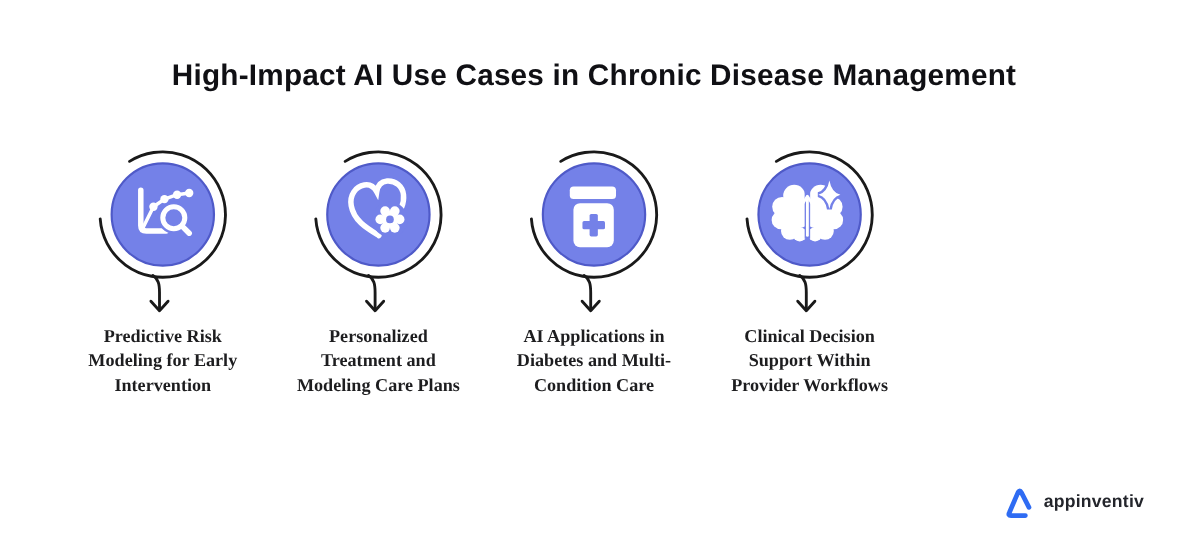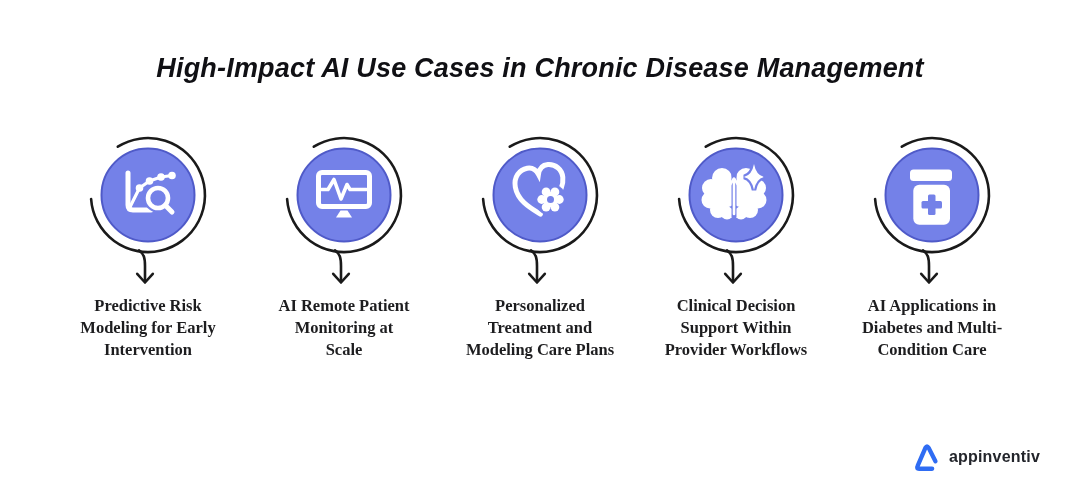--- a/index.html
+++ b/index.html
@@ -14,21 +14,20 @@
   .title {
     position: absolute;
     top: 53px;
     left: 0;
     width: 100%;
     text-align: center;
     font-size: 27px;
     font-weight: 700;
     letter-spacing: 0.2px;
     color: #101014;
-    font-style: italic;
   }
   .row {
     position: absolute;
     top: 127px;
     left: 50px;
     width: 980px;
     display: flex;
   }
   .item {
     width: 196px;
@@ -88,35 +87,20 @@
         <circle cx="99" cy="48.5" r="3.8" fill="#ffffff"></circle>
         <circle cx="85" cy="71" r="10" fill="none" stroke="#7481E8" stroke-width="9"></circle>
         <circle cx="85" cy="71" r="10" fill="none" stroke="#ffffff" stroke-width="4.6"></circle>
         <path d="M 92.3 78.3 L 99 85" fill="none" stroke="#ffffff" stroke-width="5" stroke-linecap="round"></path>
       </svg>
       <div class="label">Predictive Risk
 Modeling for Early
 Intervention</div>
     </div>
 
-    <div class="item">
-      <svg class="motif" viewBox="0 0 150 168">
-        <path d="M 44.8 19.7 A 57 57 0 1 1 18.1 72.0" fill="none" stroke="#1a1a1a" stroke-width="2.6" stroke-linecap="round"></path>
-        <path d="M 66 123.4 C 71 127 72 131 72 139 L 72 154.5" fill="none" stroke="#1a1a1a" stroke-width="2.6" stroke-linecap="round"></path>
-        <path d="M 64.2 146.8 L 72 155.5 L 79.8 146.8" fill="none" stroke="#1a1a1a" stroke-width="2.6" stroke-linecap="round" stroke-linejoin="round"></path>
-        <circle cx="75" cy="68" r="46.5" fill="#7481E8" stroke="#4f5ac8" stroke-width="2"></circle>
-
-        <rect x="49.5" y="45.5" width="51" height="34" rx="3.5" fill="none" stroke="#ffffff" stroke-width="5"></rect>
-        <path d="M 52.5 62.5 L 59 62.5 L 65 52.5 L 72 72 L 78 57.5 L 81 62.5 L 97.5 62.5" fill="none" stroke="#ffffff" stroke-width="3.6" stroke-linecap="round" stroke-linejoin="round"></path>
-        <path d="M 71.5 83.5 L 78.5 83.5 L 83 90.5 L 67 90.5 Z" fill="#ffffff"></path>
-      </svg>
-      <div class="label">AI Remote Patient
-Monitoring at
-Scale</div>
-    </div>
 
     <div class="item">
       <svg class="motif" viewBox="0 0 150 168">
         <path d="M 44.8 19.7 A 57 57 0 1 1 18.1 72.0" fill="none" stroke="#1a1a1a" stroke-width="2.6" stroke-linecap="round"></path>
         <path d="M 66 123.4 C 71 127 72 131 72 139 L 72 154.5" fill="none" stroke="#1a1a1a" stroke-width="2.6" stroke-linecap="round"></path>
         <path d="M 64.2 146.8 L 72 155.5 L 79.8 146.8" fill="none" stroke="#1a1a1a" stroke-width="2.6" stroke-linecap="round" stroke-linejoin="round"></path>
         <circle cx="75" cy="68" r="46.5" fill="#7481E8" stroke="#4f5ac8" stroke-width="2"></circle>
 
         <g transform="rotate(-10 74 62)">
           <path d="M 71 87 C 62 79 51 70 51 56 C 51 46 58 39.5 66 39.5 C 71.5 39.5 74.5 43 76 47.5 C 77.5 43 81 39 87 39.5 C 94.5 40.3 100 46.5 99.5 54.5 C 99.2 58.5 98 62 96 65" fill="none" stroke="#ffffff" stroke-width="5" stroke-linecap="round"></path>
@@ -127,20 +111,37 @@
         <circle cx="81.1" cy="64.9" r="4.4" fill="#ffffff"></circle>
         <circle cx="76.7" cy="72.5" r="4.4" fill="#ffffff"></circle>
         <circle cx="81.1" cy="80.1" r="4.4" fill="#ffffff"></circle>
         <circle cx="89.9" cy="80.1" r="4.4" fill="#ffffff"></circle>
         <circle cx="85.5" cy="72.5" r="7.6" fill="#ffffff"></circle>
         <circle cx="85.5" cy="72.5" r="3.5" fill="#7481E8"></circle>
       </svg>
       <div class="label">Personalized
 Treatment and
 Modeling Care Plans</div>
+    </div>
+
+    <div class="item">
+      <svg class="motif" viewBox="0 0 150 168">
+        <path d="M 44.8 19.7 A 57 57 0 1 1 18.1 72.0" fill="none" stroke="#1a1a1a" stroke-width="2.6" stroke-linecap="round"></path>
+        <path d="M 66 123.4 C 71 127 72 131 72 139 L 72 154.5" fill="none" stroke="#1a1a1a" stroke-width="2.6" stroke-linecap="round"></path>
+        <path d="M 64.2 146.8 L 72 155.5 L 79.8 146.8" fill="none" stroke="#1a1a1a" stroke-width="2.6" stroke-linecap="round" stroke-linejoin="round"></path>
+        <circle cx="75" cy="68" r="46.5" fill="#7481E8" stroke="#4f5ac8" stroke-width="2"></circle>
+
+        <rect x="53" y="42.5" width="42" height="11.5" rx="3.5" fill="#ffffff"></rect>
+        <rect x="56.3" y="57.7" width="36.7" height="40" rx="6" fill="#ffffff"></rect>
+        <rect x="64.5" y="74" width="20.5" height="7.5" rx="1.5" fill="#7481E8"></rect>
+        <rect x="71" y="67.5" width="7.5" height="20.5" rx="1.5" fill="#7481E8"></rect>
+      </svg>
+      <div class="label">AI Applications in
+Diabetes and Multi-
+Condition Care</div>
     </div>
 
     <div class="item">
       <svg class="motif" viewBox="0 0 150 168">
         <path d="M 44.8 19.7 A 57 57 0 1 1 18.1 72.0" fill="none" stroke="#1a1a1a" stroke-width="2.6" stroke-linecap="round"></path>
         <path d="M 66 123.4 C 71 127 72 131 72 139 L 72 154.5" fill="none" stroke="#1a1a1a" stroke-width="2.6" stroke-linecap="round"></path>
         <path d="M 64.2 146.8 L 72 155.5 L 79.8 146.8" fill="none" stroke="#1a1a1a" stroke-width="2.6" stroke-linecap="round" stroke-linejoin="round"></path>
         <circle cx="75" cy="68" r="46.5" fill="#7481E8" stroke="#4f5ac8" stroke-width="2"></circle>
 
         <g fill="#ffffff">
@@ -161,37 +162,20 @@
         <path d="M 73 87 L 73 52" fill="none" stroke="#ffffff" stroke-width="2.6" stroke-linecap="round"></path>
         <path d="M 68.5 58.5 L 73 51.5 L 77.5 58.5" fill="none" stroke="#ffffff" stroke-width="2.6" stroke-linecap="round" stroke-linejoin="round"></path>
         <path d="M 93 37 Q 95 48 103 50 Q 95 52 93 63 Q 91 52 83 50 Q 91 48 93 37 Z" fill="#ffffff" stroke="#7481E8" stroke-width="4.5"></path>
         <path d="M 93 37 Q 95 48 103 50 Q 95 52 93 63 Q 91 52 83 50 Q 91 48 93 37 Z" fill="#ffffff"></path>
       </svg>
       <div class="label">Clinical Decision
 Support Within
 Provider Workflows</div>
     </div>
 
-    <div class="item">
-      <svg class="motif" viewBox="0 0 150 168">
-        <path d="M 44.8 19.7 A 57 57 0 1 1 18.1 72.0" fill="none" stroke="#1a1a1a" stroke-width="2.6" stroke-linecap="round"></path>
-        <path d="M 66 123.4 C 71 127 72 131 72 139 L 72 154.5" fill="none" stroke="#1a1a1a" stroke-width="2.6" stroke-linecap="round"></path>
-        <path d="M 64.2 146.8 L 72 155.5 L 79.8 146.8" fill="none" stroke="#1a1a1a" stroke-width="2.6" stroke-linecap="round" stroke-linejoin="round"></path>
-        <circle cx="75" cy="68" r="46.5" fill="#7481E8" stroke="#4f5ac8" stroke-width="2"></circle>
-
-        <rect x="53" y="42.5" width="42" height="11.5" rx="3.5" fill="#ffffff"></rect>
-        <rect x="56.3" y="57.7" width="36.7" height="40" rx="6" fill="#ffffff"></rect>
-        <rect x="64.5" y="74" width="20.5" height="7.5" rx="1.5" fill="#7481E8"></rect>
-        <rect x="71" y="67.5" width="7.5" height="20.5" rx="1.5" fill="#7481E8"></rect>
-      </svg>
-      <div class="label">AI Applications in
-Diabetes and Multi-
-Condition Care</div>
-    </div>
-
   </div>
 
   <div class="logo">
     <svg width="30" height="30" viewBox="0 0 32 32">
       <path d="M 21.5 28.5 L 7.5 28.5 Q 4.5 28.5 5.9 25.7 L 14.3 6.2 Q 16 3 17.7 6.2 L 25 20.5" fill="none" stroke="#2f6cf3" stroke-width="4.6" stroke-linecap="round" stroke-linejoin="round"></path>
     </svg>
     <span class="logo-text">appinventiv</span>
   </div>
 
 </div>

